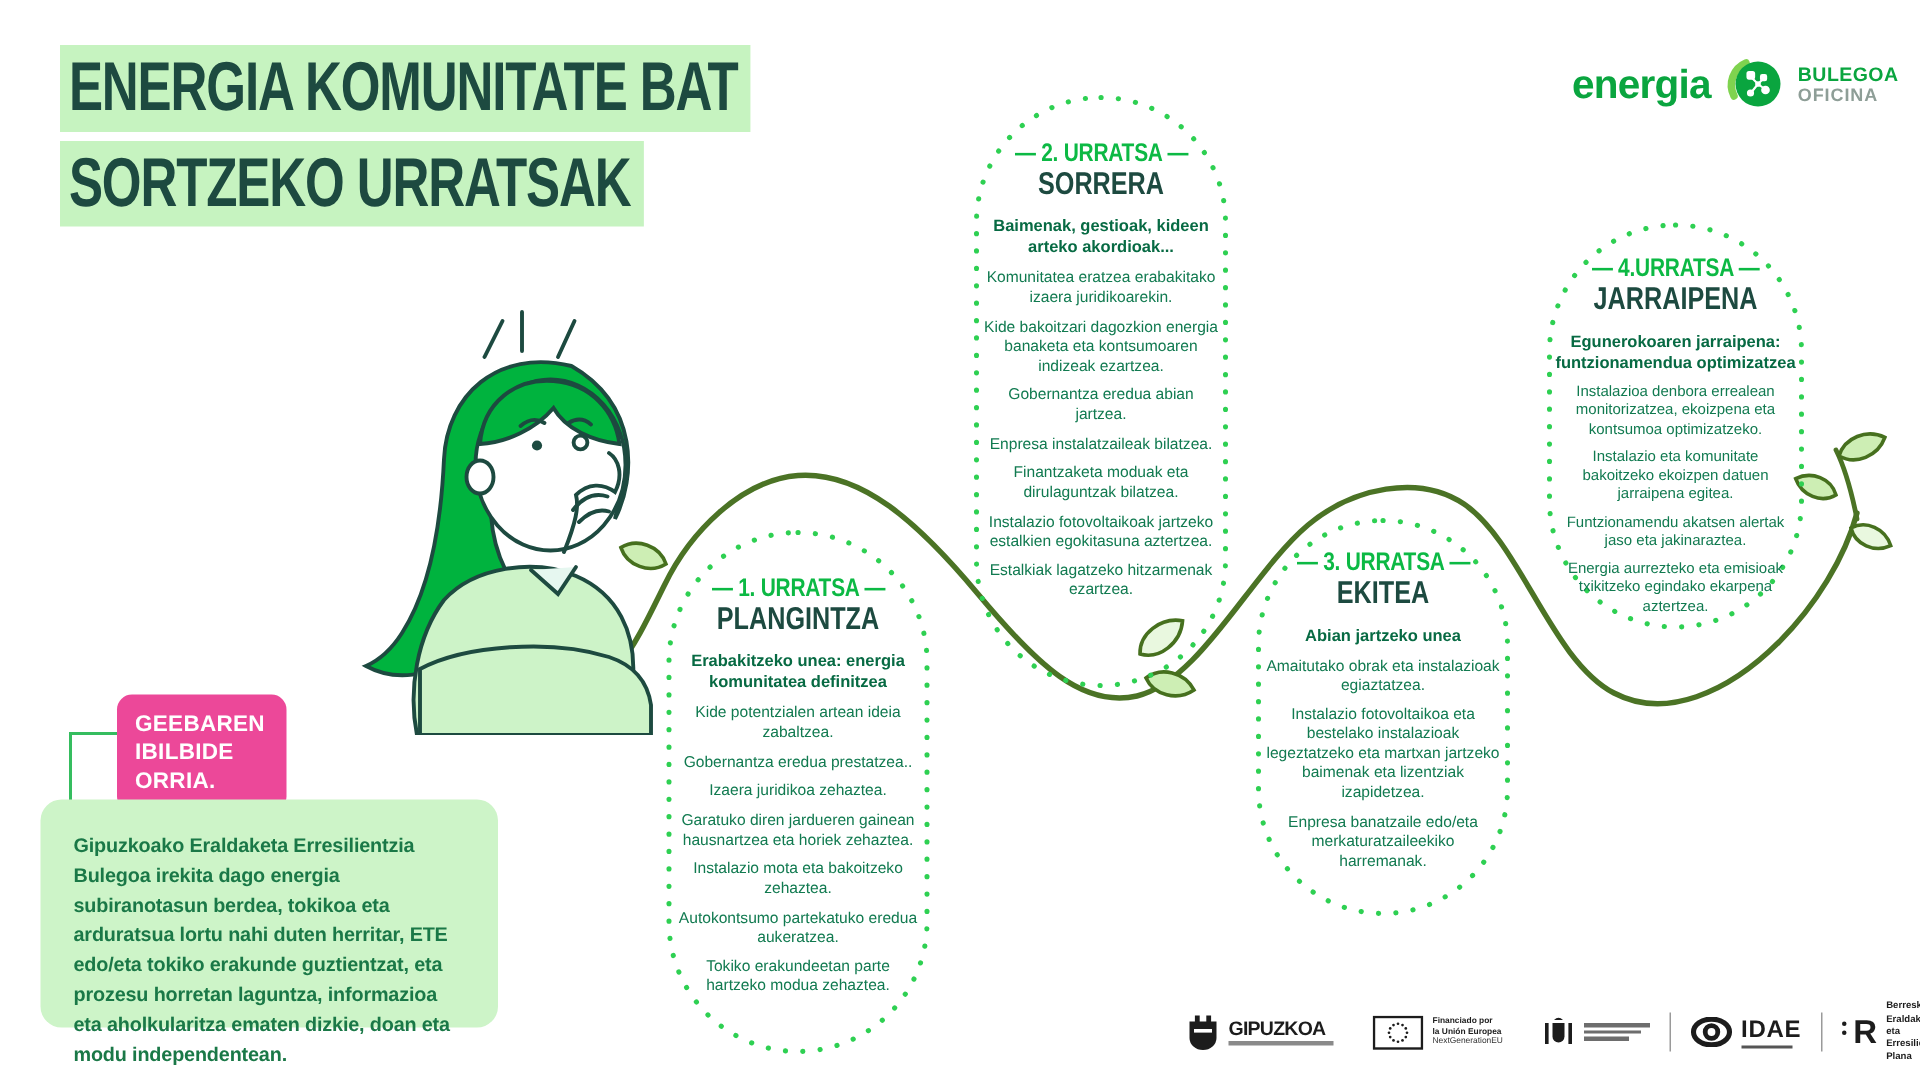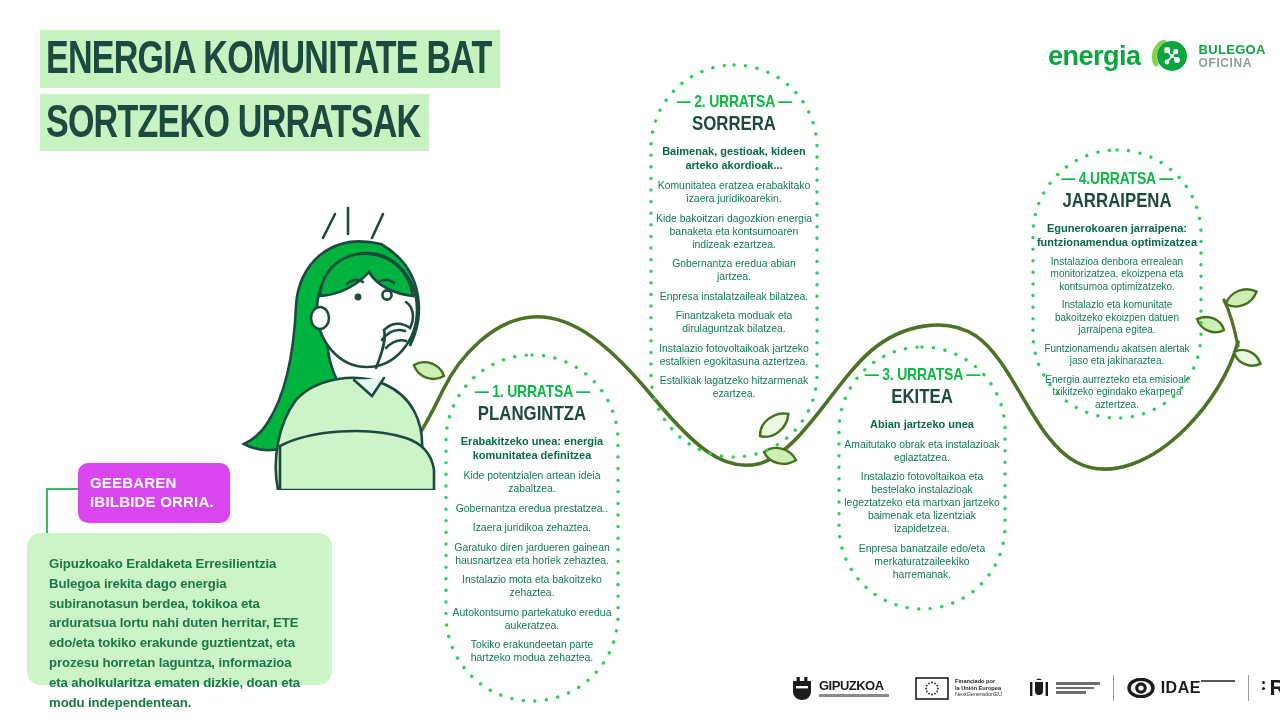--- a/index.html
+++ b/index.html
@@ -39,22 +39,22 @@
   #bubble1 { left:443px; top:352px; width:178px; height:352px; }
   #bubble1 .content { padding-top:30px; }
   #bubble2 { left:648px; top:62px;  width:172px; height:398px; }
   #bubble2 .content { padding-top:30px; }
   #bubble3 { left:836px; top:344px; width:172px; height:268px; }
   #bubble3 .content { padding-top:21px; }
   #bubble4 { left:1030px; top:147px; width:174px; height:274px; }
   #bubble4 .content { padding-top:22px; }
 
   
-  .callout { position:absolute; left:78px; top:463px; width:152px;
-             background:#d946ef; color:#ffffff; border-radius:10px;
+  .callout { position:absolute; left:78px; top:463px; width:113px;
+             background:#ec4899; color:#ffffff; border-radius:10px;
              padding:11px 12px; font-size:15px; font-weight:800; line-height:1.25;
              letter-spacing:0.2px; }
   .connector-h { position:absolute; left:46px; top:488px; width:32px; height:2px; background:#35bd5f; }
   .connector-v { position:absolute; left:46px; top:488px; width:2px; height:46px; background:#35bd5f; }
   .intro-box { position:absolute; left:27px; top:533px; width:305px; height:152px;
                background:#cdf4c8; border-radius:14px; padding:21px 22px; }
   .intro-box p { font-size:13.2px; font-weight:700; color:#1a7847; line-height:1.5; letter-spacing:-0.1px;}
 
   
   .art { position:absolute; left:0; top:0; }
@@ -65,21 +65,21 @@
   .flogo { display:flex; align-items:center; gap:6px; padding:0 13px; }
   .divider { width:1px; height:26px; background:#9a9a9a; }
   .gip-name { font-size:13px; font-weight:800; letter-spacing:-0.5px; }
   .gip-sub { font-size:4.5px; color:#555; letter-spacing:0.4px; }
   .eu-text div { font-size:5.6px; font-weight:700; line-height:1.25; }
   .eu-text .ngeu { font-weight:400; color:#333; }
   .bars { display:flex; flex-direction:column; gap:2px; }
   .bars i { display:block; width:44px; height:2.4px; background:#6d6d6d; }
   .bars i:nth-child(2){ width:38px; } .bars i:nth-child(3){ width:30px; }
   .idae-name { font-size:16px; font-weight:800; letter-spacing:0.5px; }
-  .idae-wrap { display:flex; flex-direction:row; align-items:flex-start; }
+  .idae-wrap { display:flex; flex-direction:column; align-items:flex-start; }
   .idae-bar { width:34px; height:2px; background:#555; margin-top:1px;}
   .plan-r { font-size:22px; font-weight:800; position:relative; padding-left:8px;}
   .plan-r::before { content:""; position:absolute; left:0; top:6px; width:3px; height:3px;
                     background:#1c1c1c; border-radius:50%; box-shadow:0 6px 0 #1c1c1c; }
   .plan-text div { font-size:6.4px; font-weight:800; line-height:1.3; }
 </style>
 </head>
 <body>
 
 <div class="canvas">

